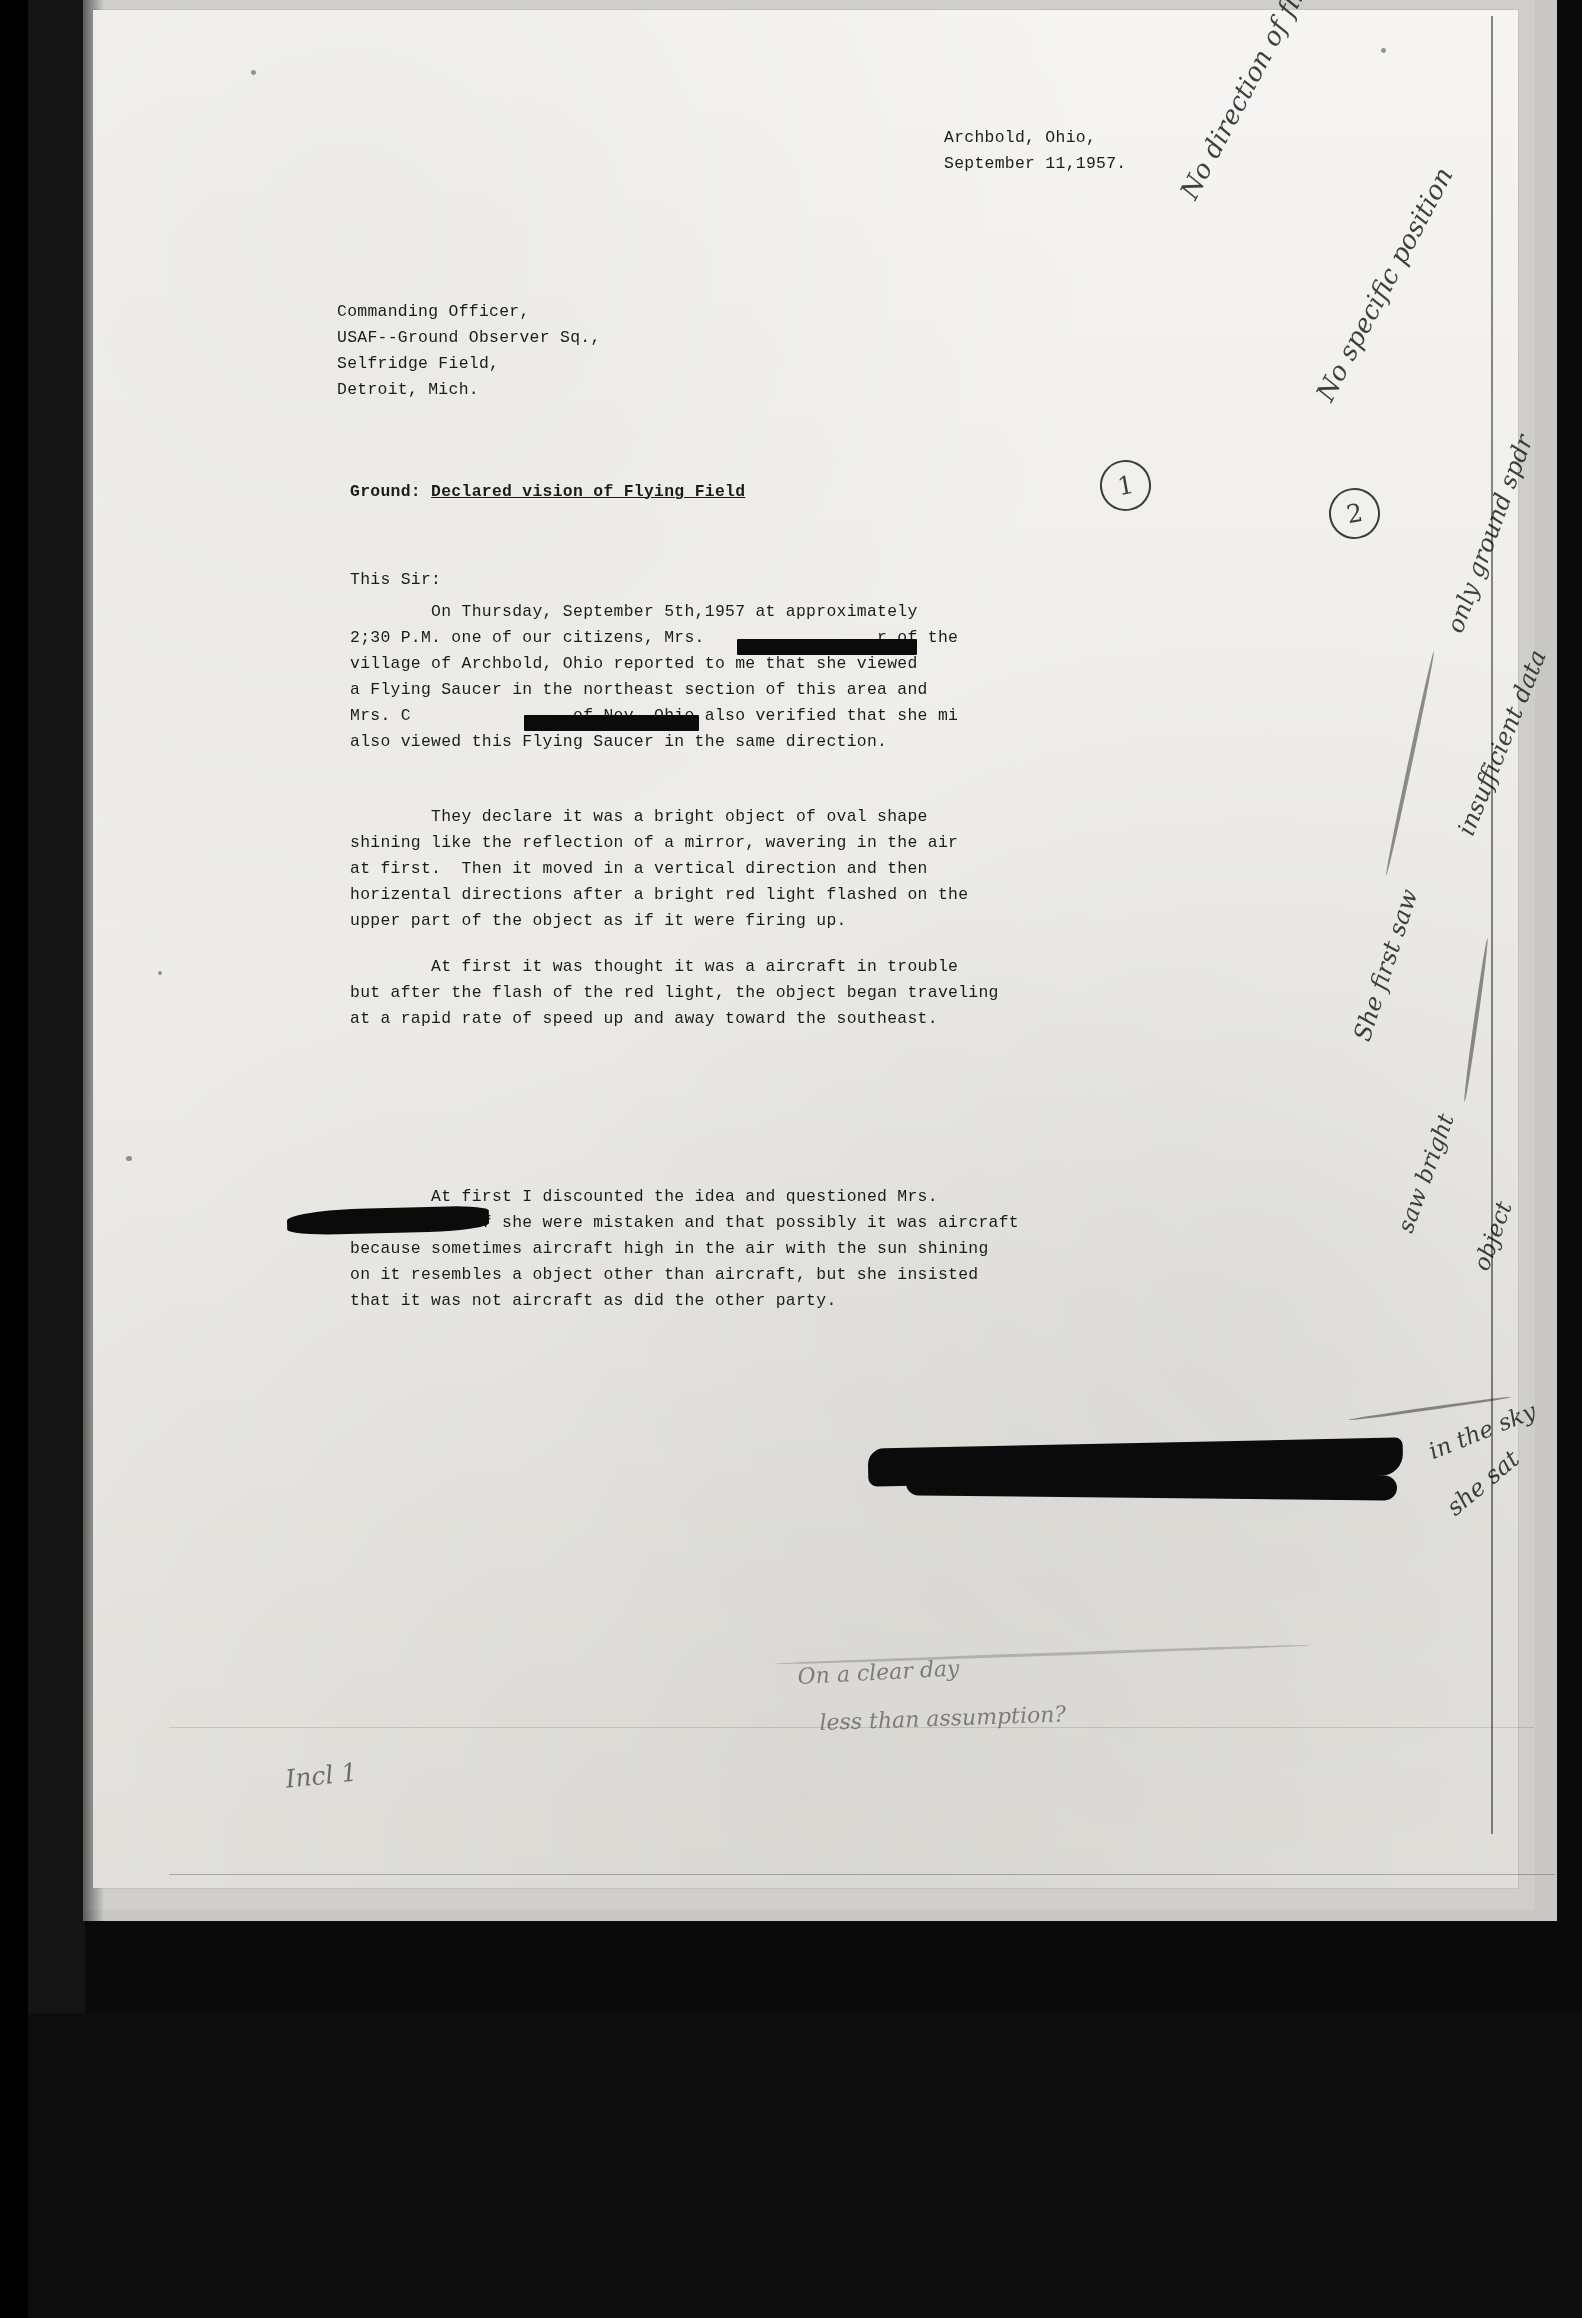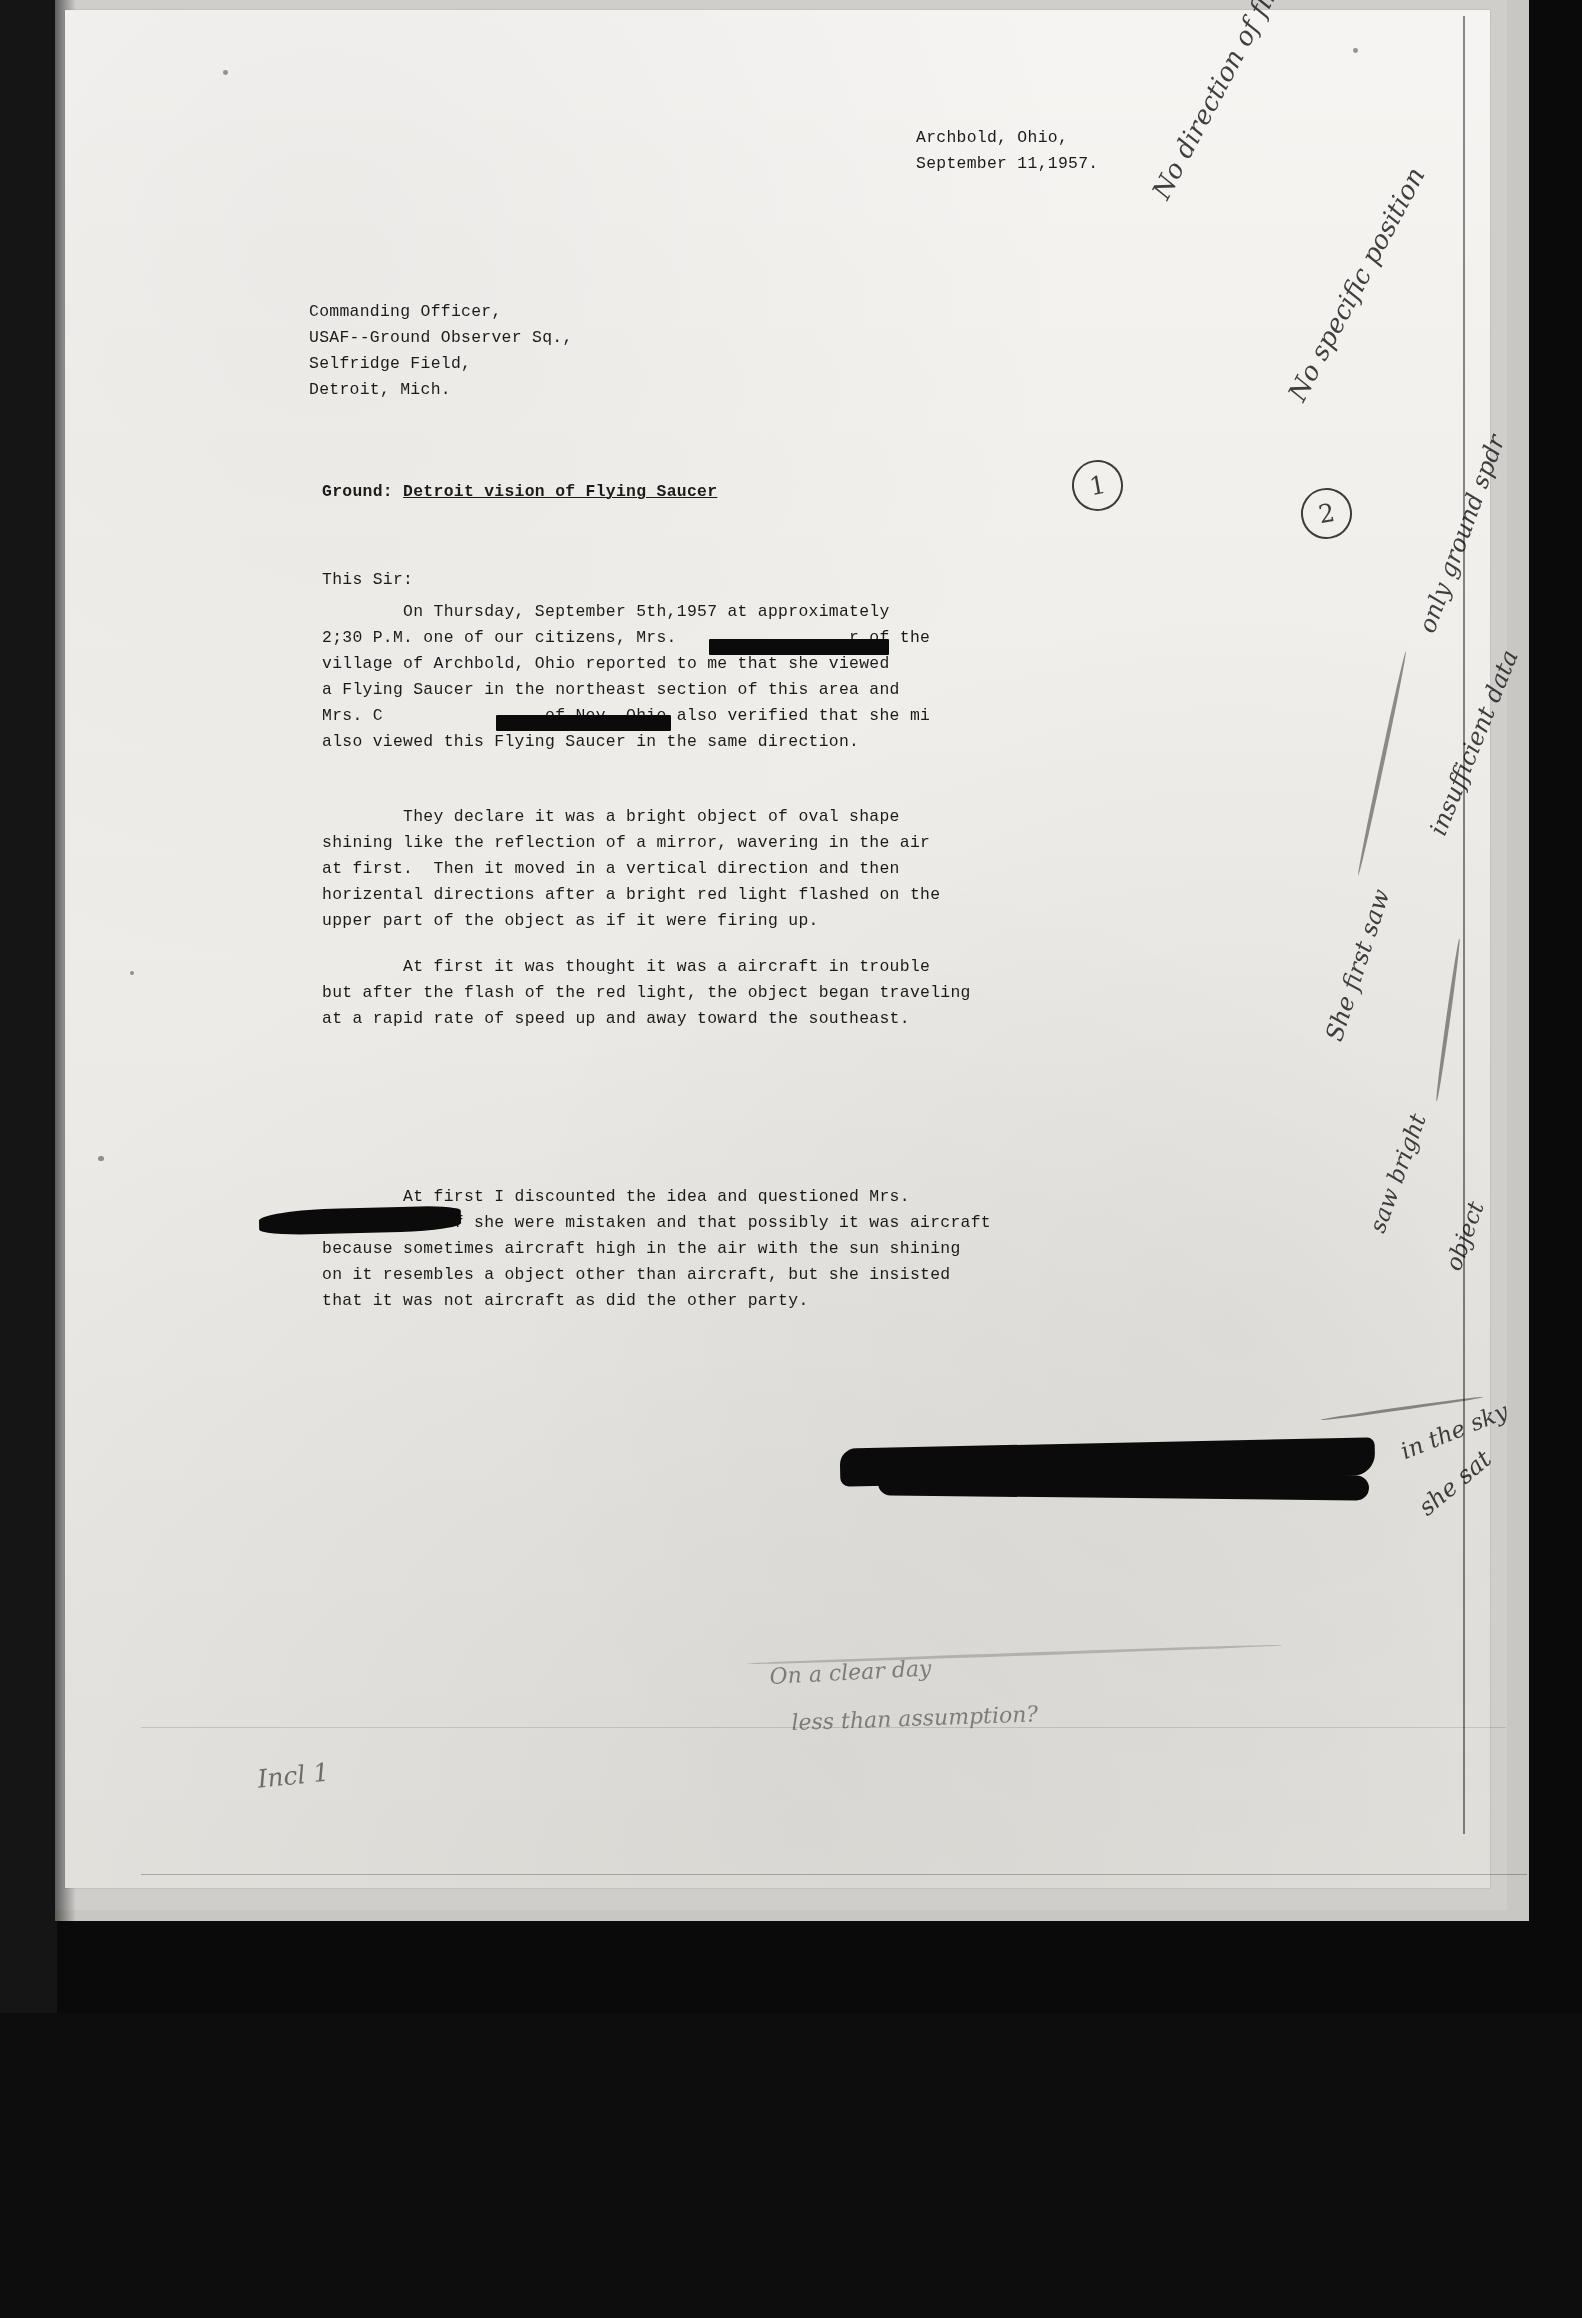--- a/index.html
+++ b/index.html
@@ -13,20 +13,21 @@
     position: relative;
     overflow: hidden;
     font-family: "Liberation Mono", monospace;
   }
 
   
   #scan-root {
     position: absolute;
     inset: 0;
     background: #0a0a0a;
+    margin-left: 28px;
   }
 
   
   .film-edge-left {
     position: absolute;
     left: 0; top: 0;
     width: 57px; height: 2319px;
     background: #151515;
   }
   .film-edge-bottom {
@@ -295,21 +296,21 @@
   <div id="page">
 
     <div class="typed" id="date-block">Archbold, Ohio,
 September 11,1957.</div>
 
     <div class="typed" id="addressee">Commanding Officer,
 USAF--Ground Observer Sq.,
 Selfridge Field,
 Detroit, Mich.</div>
 
-    <div class="typed bold" id="subject"><span>Ground:</span><span> </span><span class="u">Detroit vision of Flying Saucer</span></div>
+    <div class="typed bold" id="subject"><span>Ground:</span><span> </span><span class="u">Declared vision of Flying Field</span></div>
 
     <div class="typed" id="salutation">This Sir:</div>
 
     <div class="typed" id="para1">        On Thursday, September 5th,1957 at approximately
 2;30 P.M. one of our citizens, Mrs.                 r of the
 village of Archbold, Ohio reported to me that she viewed
 a Flying Saucer in the northeast section of this area and
 Mrs. C                of Ney, Ohio also verified that she mi
 also viewed this Flying Saucer in the same direction.</div>
     <div class="typed" id="para3">        At first it was thought it was a aircraft in trouble

